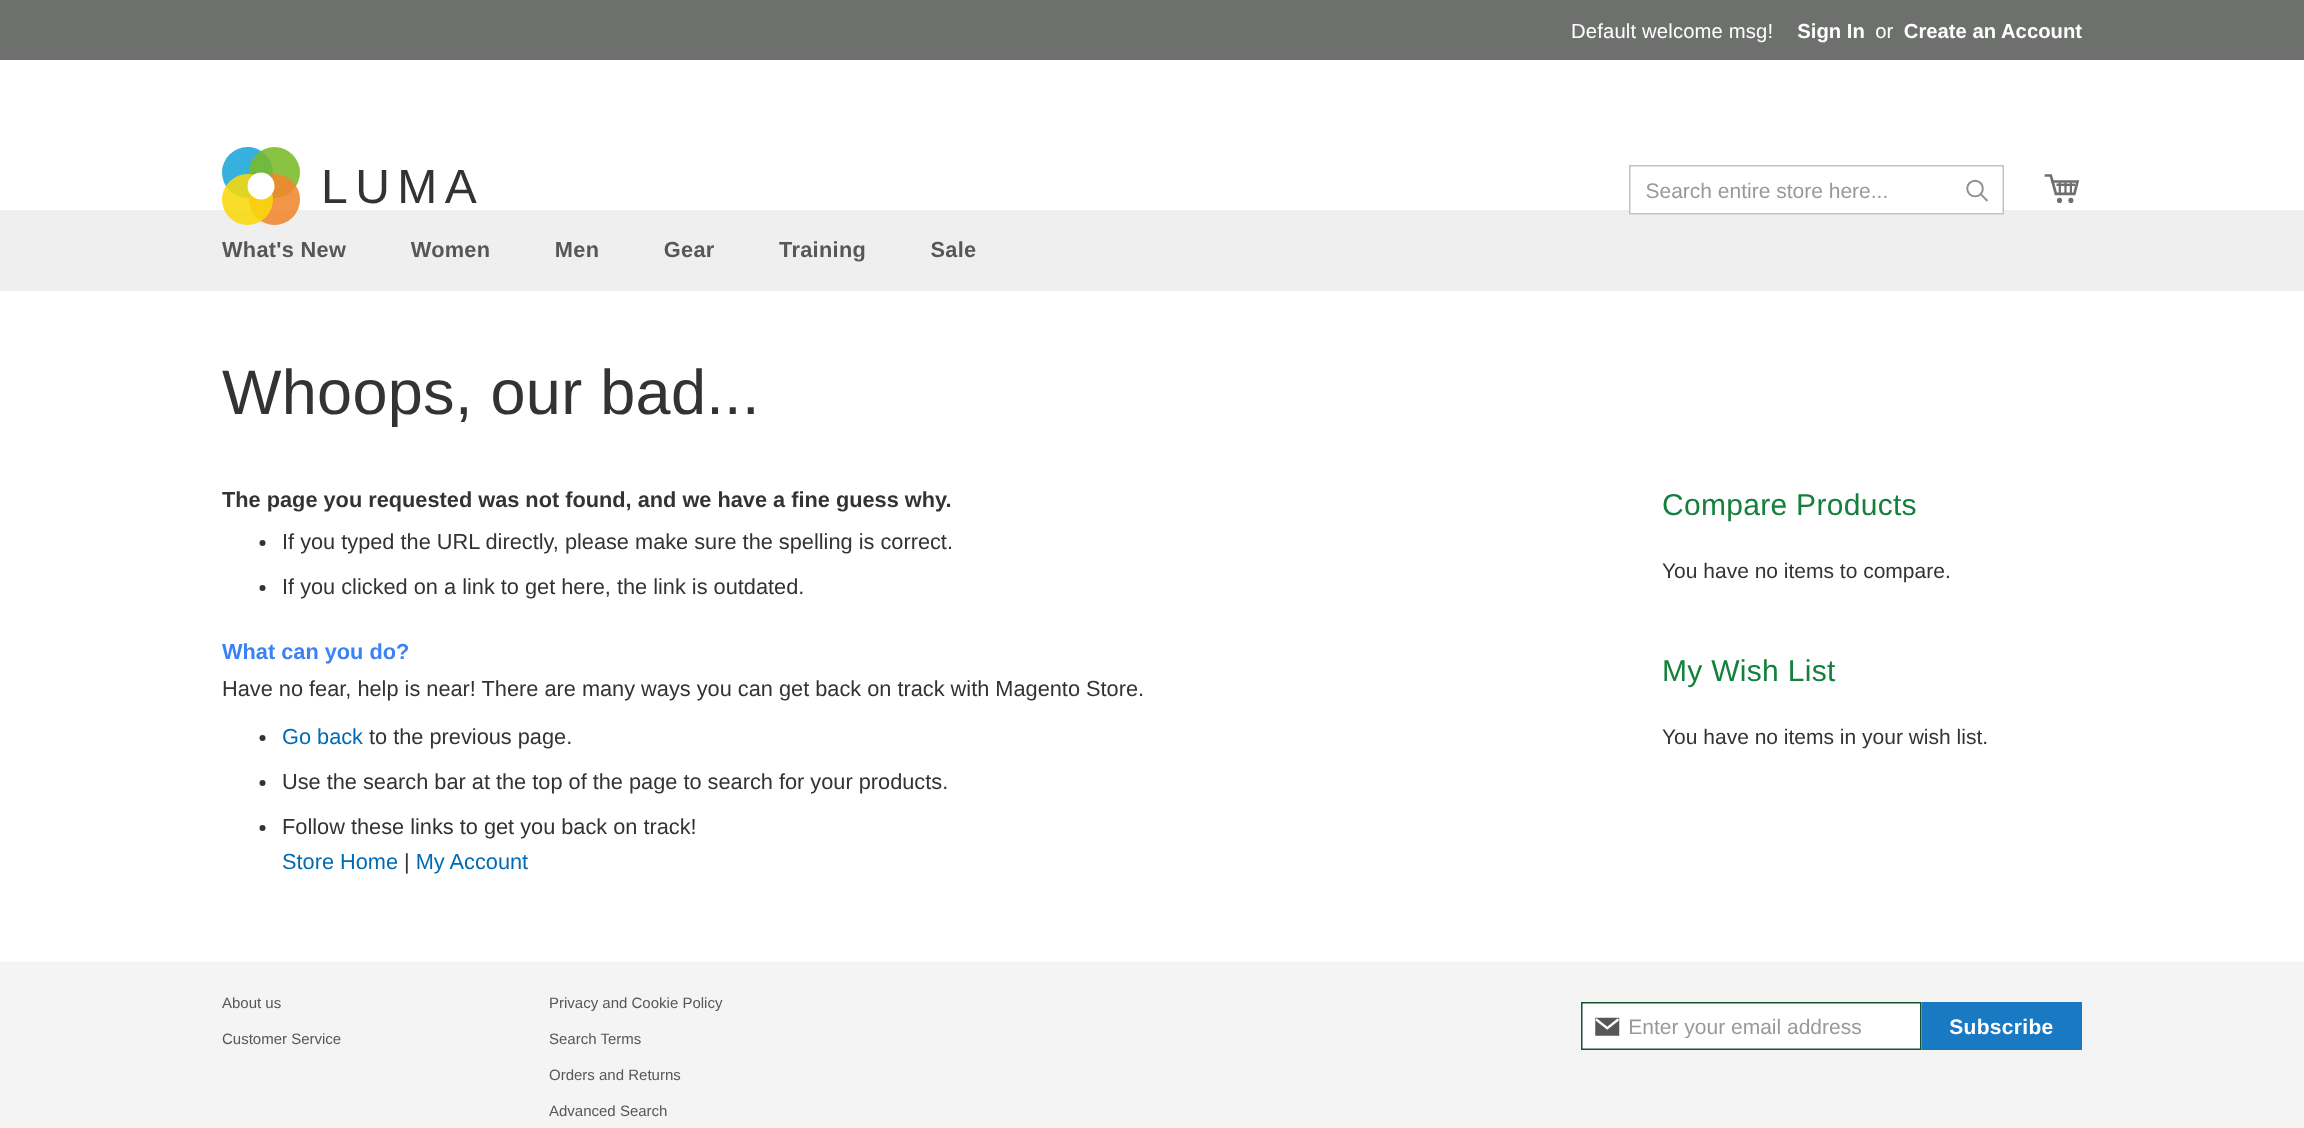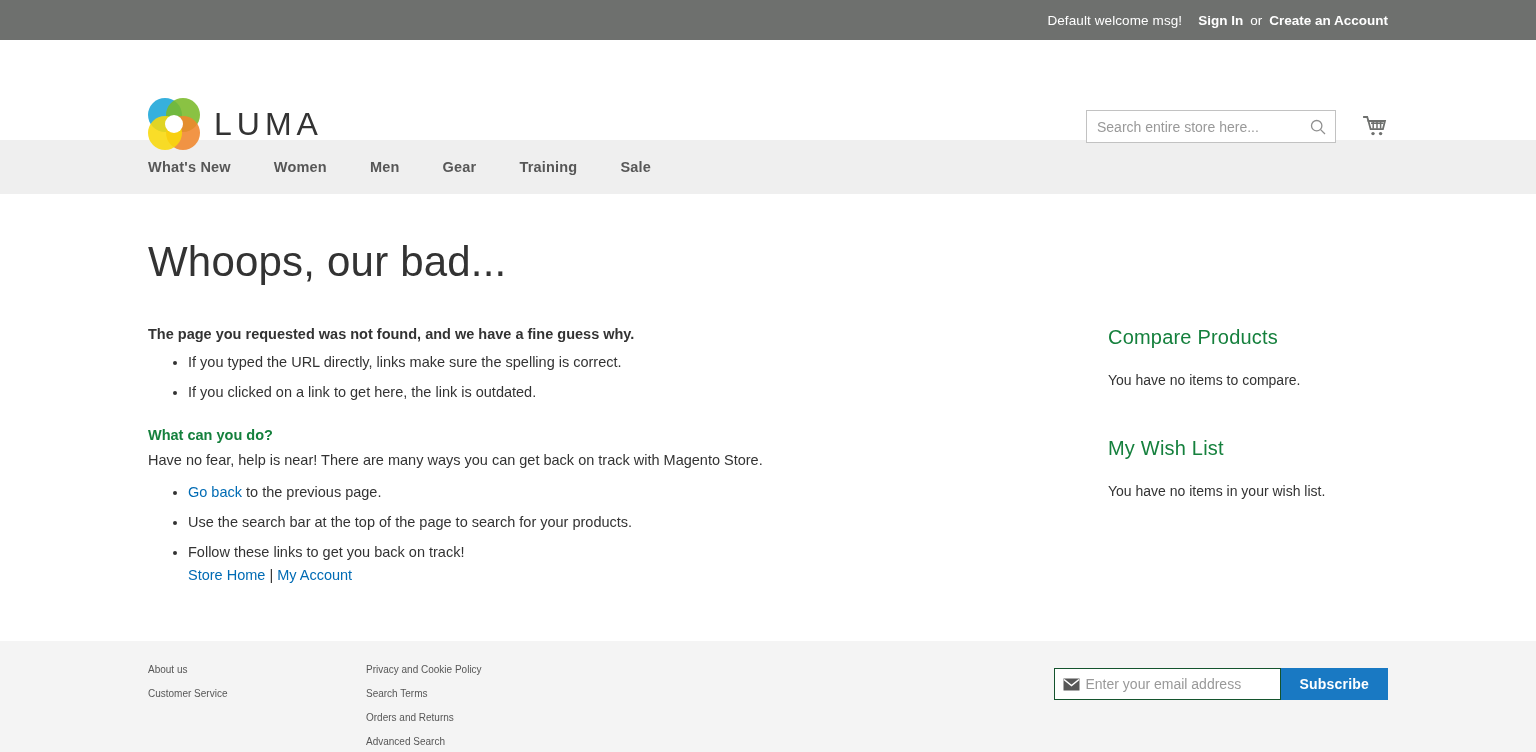--- a/index.html
+++ b/index.html
@@ -167,21 +167,21 @@
   }
   .body-list li {
     font-size: 14.5px;
     color: #333333;
     margin-bottom: 10px;
     line-height: 1.4;
   }
   .sub-head {
     font-size: 14.5px;
     font-weight: bold;
-    color: #15803d;
+    color: #3b82f6;
     margin: 0 0 7px 0;
   }
   .para {
     font-size: 14.5px;
     color: #333333;
     margin: 0 0 12px 0;
     line-height: 1.4;
   }
   .link {
     color: #006bb4;
@@ -321,21 +321,21 @@
 </nav>
 
 <div class="page">
   <h1 class="page-title">Whoops, our bad...</h1>
 
   <div class="columns">
 
     <div class="col-main">
       <p class="lead">The page you requested was not found, and we have a fine guess why.</p>
       <ul class="body-list">
-        <li>If you typed the URL directly, links make sure the spelling is correct.</li>
+        <li>If you typed the URL directly, please make sure the spelling is correct.</li>
         <li>If you clicked on a link to get here, the link is outdated.</li>
       </ul>
 
       <p class="sub-head">What can you do?</p>
       <p class="para">Have no fear, help is near! There are many ways you can get back on track with Magento Store.</p>
 
       <ul class="body-list">
         <li><a href="#" class="link">Go back</a><span> to the previous page.</span></li>
         <li>Use the search bar at the top of the page to search for your products.</li>
         <li>

